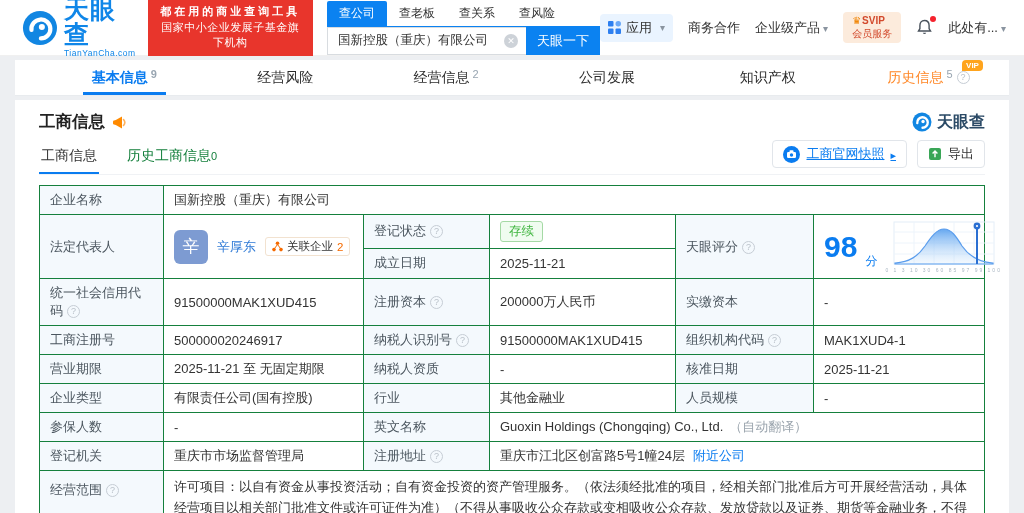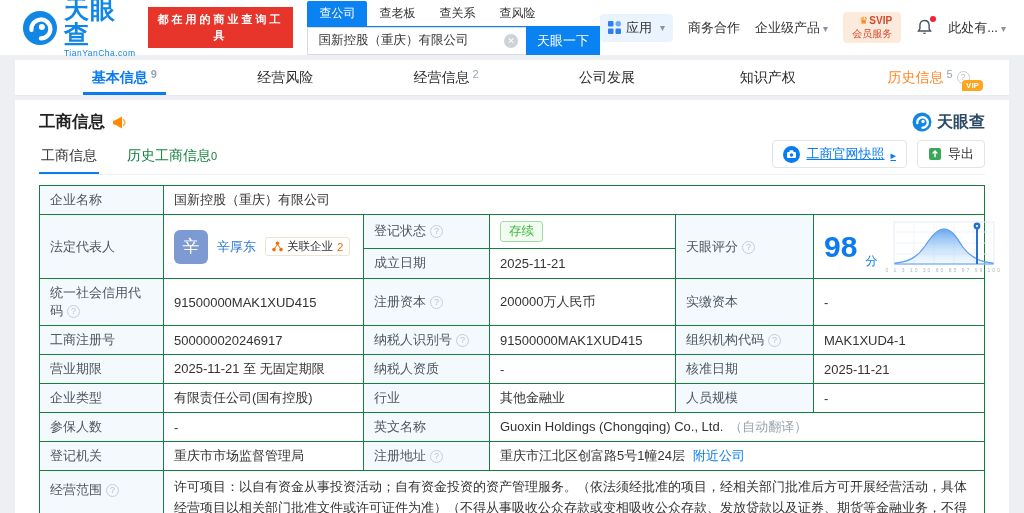--- a/index.html
+++ b/index.html
@@ -23,36 +23,36 @@
   .sbox { display:flex; height:28px; }
   .sbox .inp-wrap { position:relative; flex:1; }
   .sbox input { width:100%; height:100%; border:1px solid #d8dce0; border-right:none; padding:0 26px 0 10px; font-size:12.5px; color:#333; outline:none; }
   .clear-ic { position:absolute; right:8px; top:7px; width:14px; height:14px; border-radius:50%; background:#cdd2d8; color:#fff; font-size:9px; line-height:14px; text-align:center; cursor:pointer; }
   .clear-ic::before { content:"✕"; }
   .sbtn { width:74px; background:#0b82f1; color:#fff; border:none; font-size:13px; cursor:pointer; }
 
   .hmenu { margin-left:auto; display:flex; align-items:center; gap:15px; font-size:13px; color:#333; white-space:nowrap; }
   .apps { background:#eaf4ff; border-radius:4px; padding:5px 8px; display:flex; align-items:center; gap:5px; color:#333; cursor:pointer; }
   .caret-d::after { content:"▾"; font-size:10px; color:#8a94a0; margin-left:3px; }
-  .svip { background:#fcebdc; border-radius:4px; padding:3px 9px; text-align:right; line-height:1.25; cursor:pointer; }
+  .svip { background:#fcebdc; border-radius:4px; padding:3px 9px; text-align:left; line-height:1.25; cursor:pointer; }
   .svip .s1 { font-size:10px; font-weight:bold; color:#d2492c; }
   .svip .s1 .crown::before { content:"♛"; color:#f08300; margin-right:1px; }
   .svip .s2 { font-size:10px; color:#d2492c; }
   .bell-wrap { position:relative; cursor:pointer; display:flex; }
   .red-dot { position:absolute; top:-3px; right:-3px; width:6px; height:6px; border-radius:50%; background:#f5222d; }
   .user-item { color:#333; cursor:pointer; }
 
   
   .nav { margin:4px 15px 0; background:#fff; height:36px; display:flex; border-bottom:1px solid #e8ebee; }
   .ntab { flex:1; display:flex; align-items:center; justify-content:center; font-size:14px; color:#2b2b2b; position:relative; cursor:pointer; }
   .ntab .cnt { font-size:11px; color:#98a5b1; margin-left:3px; position:relative; top:-4px; }
   .ntab.active { color:#0a7cf0; font-weight:bold;margin-left:29px; }
   .ntab.active .ind { position:absolute; bottom:0; left:24%; width:52%; height:3px; background:#0a7cf0; }
   .ntab.hist { color:#ff8726; }
-  .vip-tag { position:absolute; top:20px; right:26px; background:#ffa41d; color:#fff; font-size:8px; font-weight:bold; padding:1px 4px; border-radius:4px 4px 4px 0; }
+  .vip-tag { position:absolute; top:0; right:26px; background:#ffa41d; color:#fff; font-size:8px; font-weight:bold; padding:1px 4px; border-radius:4px 4px 4px 0; }
   .help { display:inline-block; width:13px; height:13px; border:1px solid #c6cdd5; border-radius:50%; color:#b9c1c9; font-size:9px; line-height:11px; text-align:center; margin-left:4px; vertical-align:1px; }
   .help::before { content:"?"; }
 
   
   .card { margin:4px 15px 0; background:#fff; height:488px; padding:10px 24px 0; overflow:hidden; }
   .card-head { display:flex; align-items:center; justify-content:space-between; height:24px; }
   .sec-title { display:flex; align-items:center; gap:7px; font-size:16.5px; font-weight:bold; color:#222; }
   .watermark { display:flex; align-items:center; gap:5px; }
   .wm-name { font-size:16px; font-weight:bold; color:#2b4a66; }
 
@@ -97,20 +97,21 @@
       <path d="M10 21 a10 10 0 1 1 10 9" stroke="#fff" stroke-width="4.5" fill="none" stroke-linecap="round"></path>
       <circle cx="21" cy="18" r="3.2" fill="#fff"></circle>
     </svg>
     <div class="logo-txt">
       <div class="logo-name">天眼查</div>
       <div class="logo-domain">TianYanCha.com</div>
     </div>
   </div>
   <div class="slogan">
     <div class="l1">都在用的商业查询工具</div>
+    <div class="l2">国家中小企业发展子基金旗下机构</div>
   </div>
 
   <div class="search">
     <div class="stabs">
       <div class="stab active">查公司</div>
       <div class="stab">查老板</div>
       <div class="stab">查关系</div>
       <div class="stab">查风险</div>
     </div>
     <div class="sbox">

